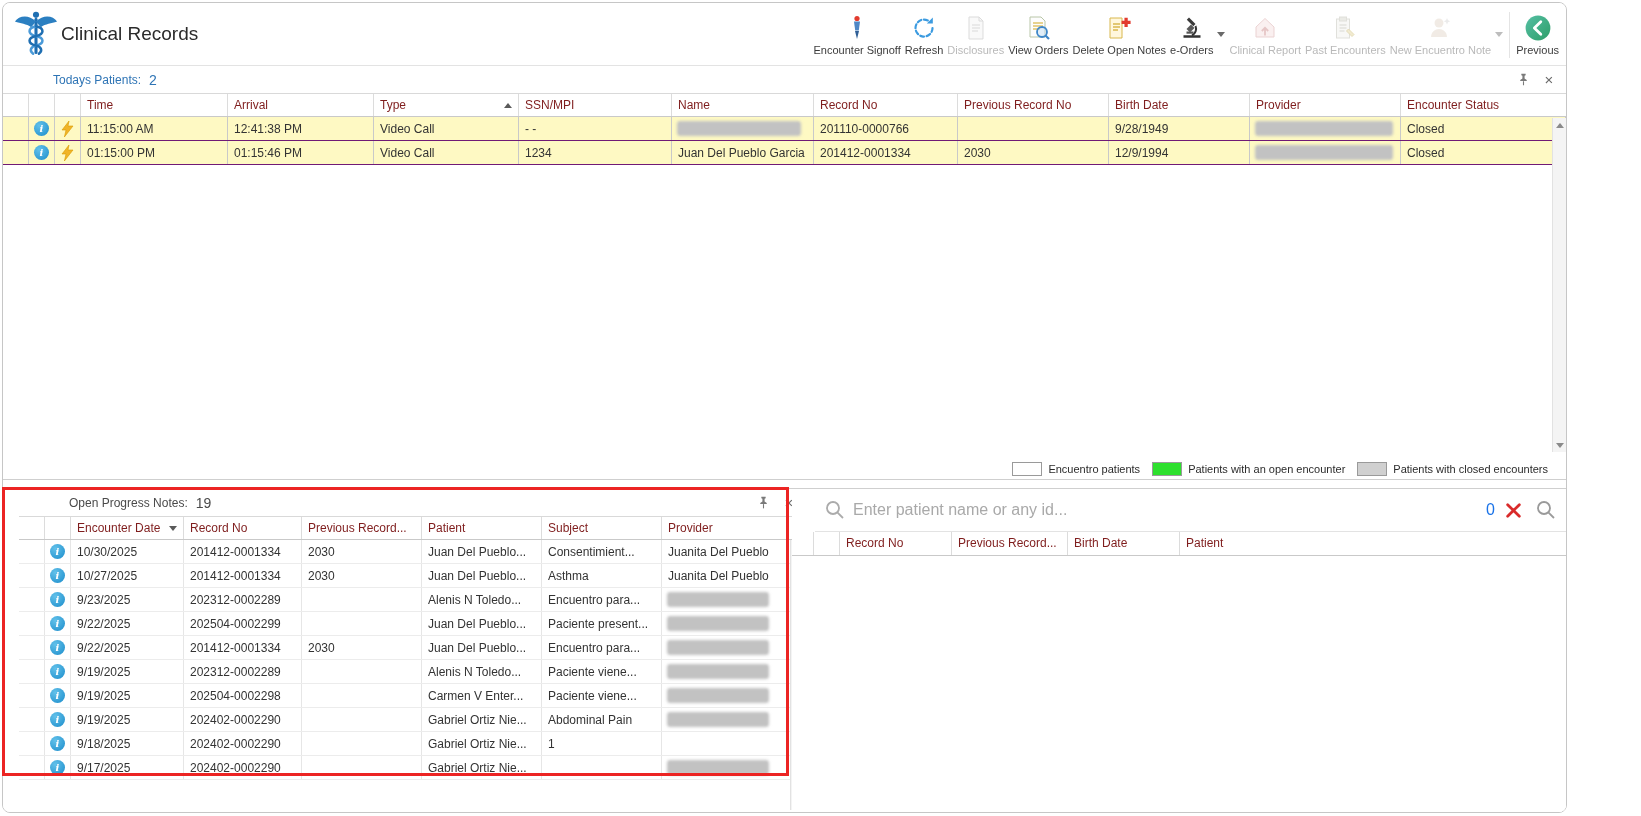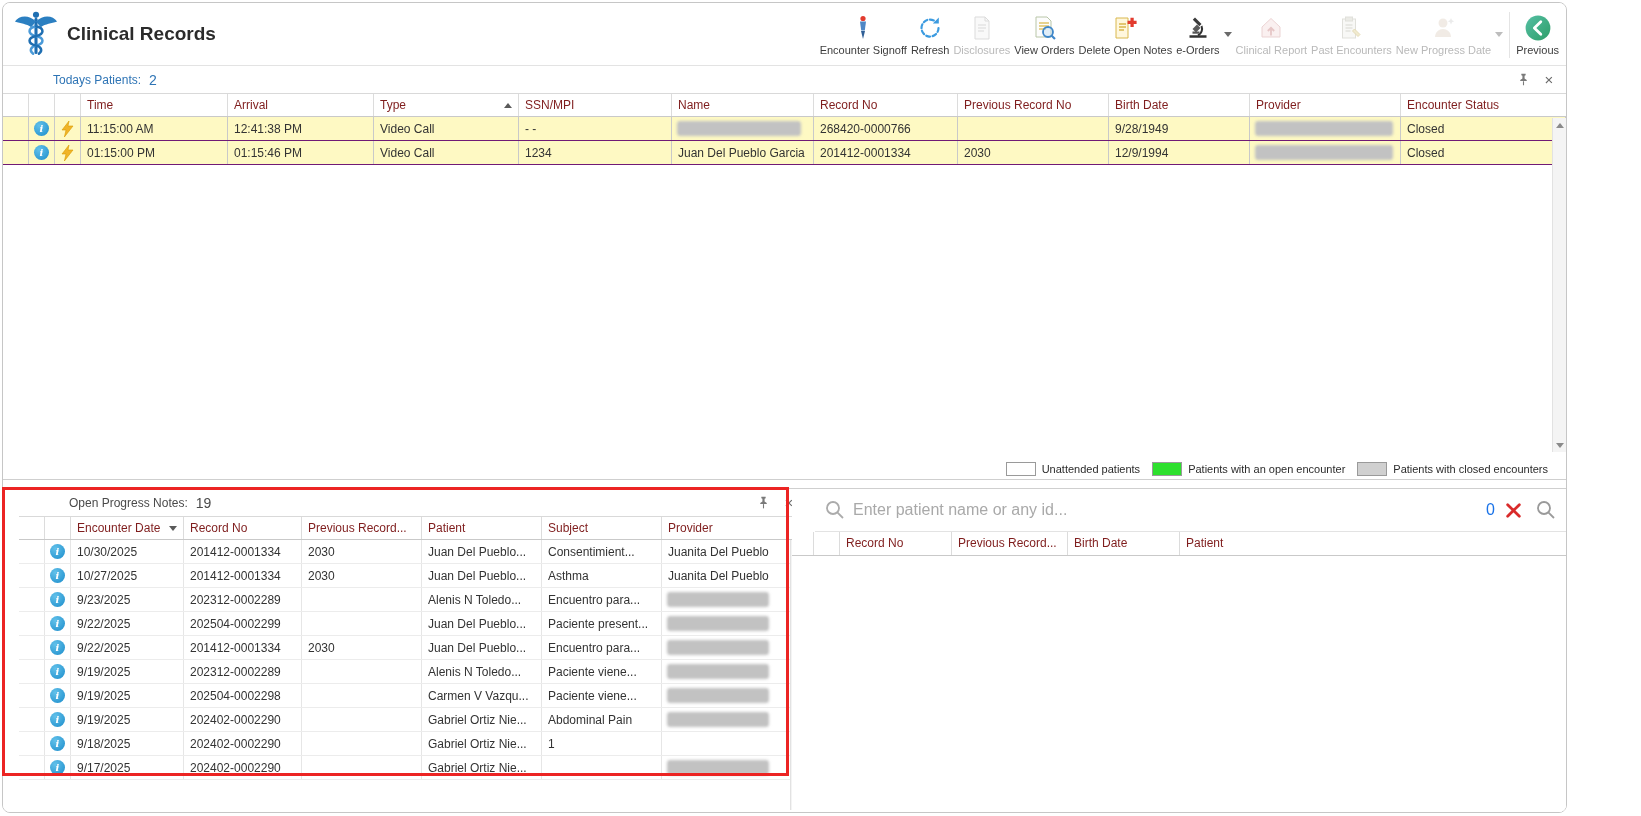--- a/index.html
+++ b/index.html
@@ -5,21 +5,21 @@
   * { margin:0; padding:0; box-sizing:border-box; }
   html,body { width:1641px; height:816px; background:#fff; font-family:"Liberation Sans","DejaVu Sans",sans-serif; overflow:hidden; }
   .page { position:relative; width:1641px; height:816px; background:#fff; }
 
   .window { position:absolute; left:2px; top:2px; width:1565px; height:811px; background:#fff;
             border:1px solid #c6c6c6; border-radius:8px; overflow:hidden; }
 
   
   .app-header { position:absolute; left:0; top:0; width:100%; height:63px; background:#fff; border-bottom:1px solid #e3e3e3; }
   .logo { position:absolute; left:10px; top:5px; width:46px; height:52px; }
-  .app-title { position:absolute; left:64px; top:20px; font-size:19px; font-weight:700; color:#2b2b2b; }
+  .app-title { position:absolute; left:58px; top:20px; font-size:19px; font-weight:400; color:#2b2b2b; }
 
   .toolbar { position:absolute; right:6px; top:3px; height:57px; display:flex; align-items:center; gap:2px; }
   .tb-btn { display:flex; flex-direction:column; align-items:center; justify-content:center; cursor:pointer; padding:2px 1px; }
   .tb-ic { width:28px; height:28px; display:flex; align-items:center; justify-content:center; }
   .tb-lbl { font-size:11px; color:#3c3c3c; margin-top:2px; white-space:nowrap; }
   .tb-btn.disabled .tb-lbl { color:#b9b9b9; }
   .tb-btn.disabled .tb-ic { opacity:.5; }
   .caret { width:0; height:0; border-left:4px solid transparent; border-right:4px solid transparent; border-top:5px solid #6a6a6a; margin:0 1px; align-self:center; }
   .caret.dim { border-top-color:#bdbdbd; }
   .tb-divider { width:1px; height:46px; background:#e4e4e4; margin:0 3px; }
@@ -204,21 +204,21 @@
       </div>
 
       <div class="tb-btn disabled">
         <span class="tb-ic">
           <svg viewBox="0 0 26 26" width="26" height="26">
             <circle cx="12" cy="8" r="4.5" fill="#e4d9cd"></circle>
             <path d="M4 22c0-5 4-8 8-8s8 3 8 8z" fill="#e4d9cd"></path>
             <path d="M20 3l1 2.2 2.2 1-2.2 1-1 2.2-1-2.2-2.2-1 2.2-1z" fill="#d8d8d8"></path>
           </svg>
         </span>
-        <span class="tb-lbl">New Progress Date</span>
+        <span class="tb-lbl">New Encuentro Note</span>
       </div>
       <span class="caret dim"></span>
 
       <span class="tb-divider"></span>
 
       <div class="tb-btn">
         <span class="tb-ic">
           <svg viewBox="0 0 26 26" width="28" height="28">
             <defs>
                   <linearGradient id="pg" x1="0" y1="0" x2="1" y2="1">
@@ -276,21 +276,21 @@
                 <polygon points="8,0 1,9 5,9 3.4,16 12,5 7,5" fill="#f0b429" stroke="#d99c00" stroke-width="0.6"></polygon>
               </svg>
         </div>
         <div class="cell tpc-time">11:15:00 AM</div>
         <div class="cell tpc-arrival">12:41:38 PM</div>
         <div class="cell tpc-type">Video Call</div>
         <div class="cell tpc-ssn">-  -</div>
         <div class="cell tpc-name">
               <span class="redact" style="width:122px"></span>
             </div>
-        <div class="cell tpc-rec">268420-0000766</div>
+        <div class="cell tpc-rec">201110-0000766</div>
         <div class="cell tpc-prev"></div>
         <div class="cell tpc-bd">9/28/1949</div>
         <div class="cell tpc-prov">
               <span class="redact" style="width:136px"></span>
             </div>
         <div class="cell tpc-status">Closed</div>
       </div>
 
       <div class="trow gray">
         <div class="cell tpc0"></div>
@@ -321,21 +321,21 @@
       <span class="sb-btn sb-up">
             <span class="tri-up"></span>
           </span>
       <span class="sb-btn sb-down">
             <span class="tri-down"></span>
           </span>
     </div>
 
     <div class="legend">
       <span class="lg-swatch sw-white"></span>
-      <span class="lg-label">Unattended patients</span>
+      <span class="lg-label">Encuentro patients</span>
       <span class="lg-swatch sw-green"></span>
       <span class="lg-label">Patients with an open encounter</span>
       <span class="lg-swatch sw-gray"></span>
       <span class="lg-label">Patients with closed encounters</span>
     </div>
   </section>
 
   <section id="bottom">
 
     <div id="op-panel">
@@ -451,21 +451,21 @@
         </div>
 
         <div class="trow">
           <div class="cell opc0"></div>
           <div class="cell opc1">
                 <span class="ic-info"></span>
               </div>
           <div class="cell opc-date">9/19/2025</div>
           <div class="cell opc-rec">202504-0002298</div>
           <div class="cell opc-prev"></div>
-          <div class="cell opc-pat">Carmen V Vazqu...</div>
+          <div class="cell opc-pat">Carmen V Enter...</div>
           <div class="cell opc-sub">Paciente viene...</div>
           <div class="cell opc-prov">
                 <span class="redact" style="width:100px"></span>
               </div>
         </div>
 
         <div class="trow">
           <div class="cell opc0"></div>
           <div class="cell opc1">
                 <span class="ic-info"></span>

